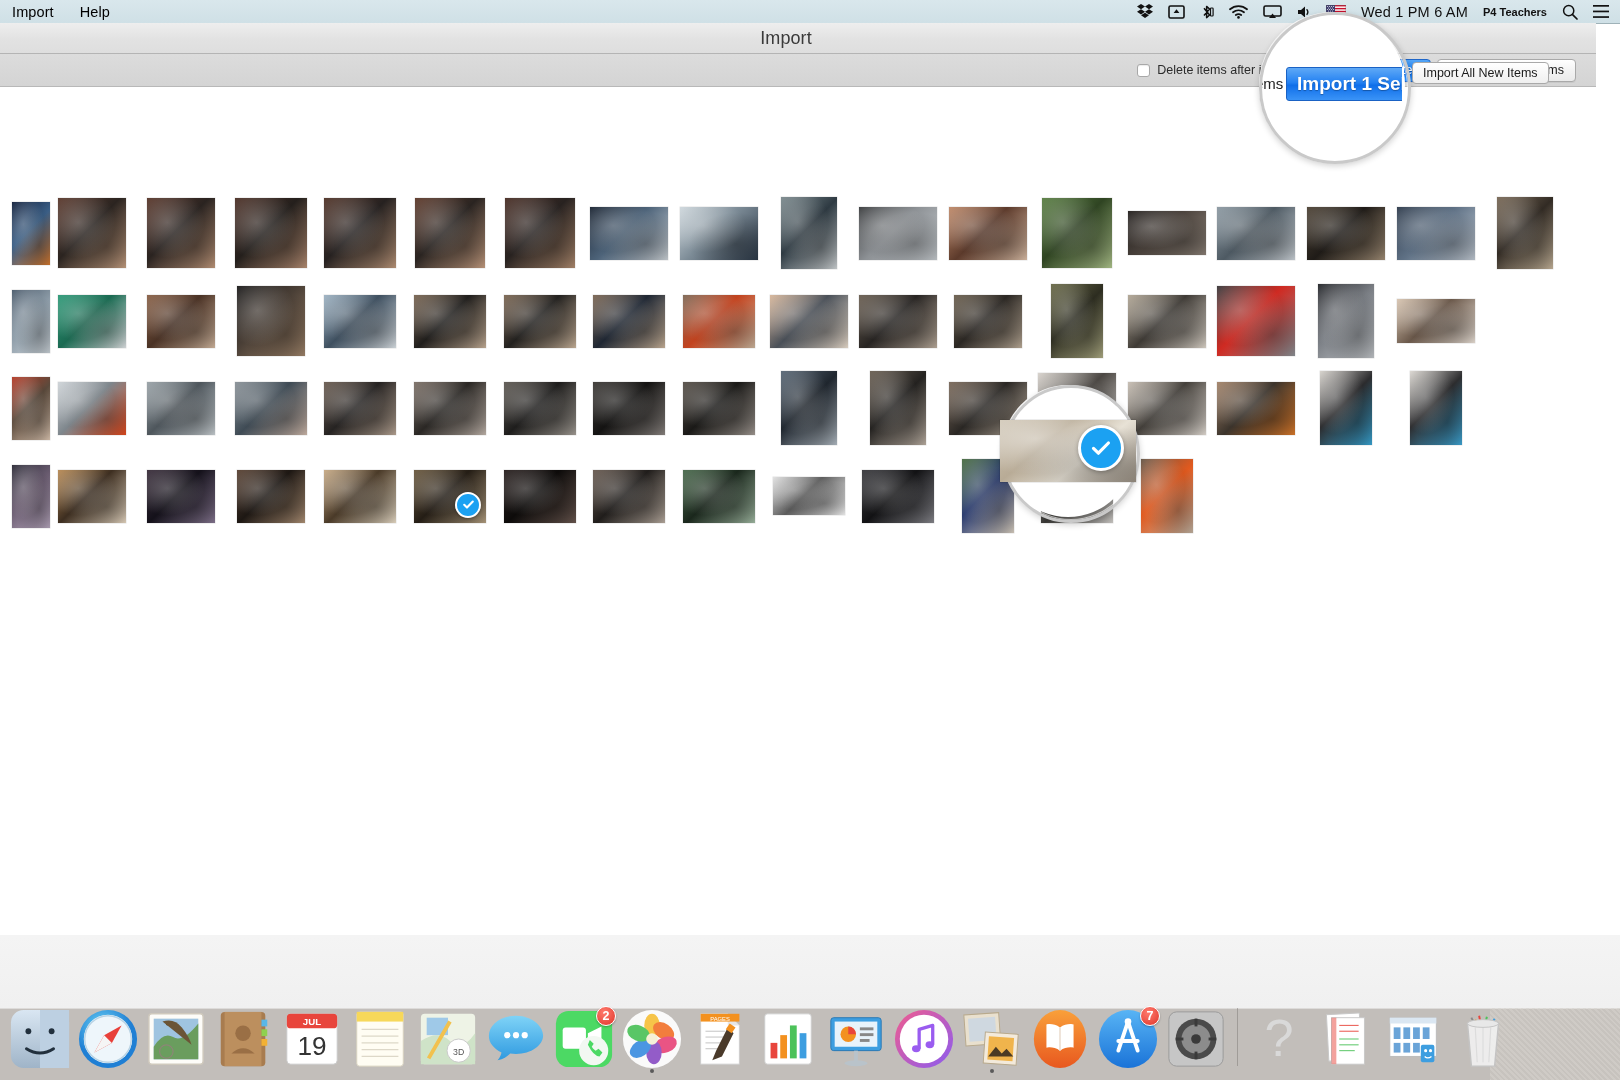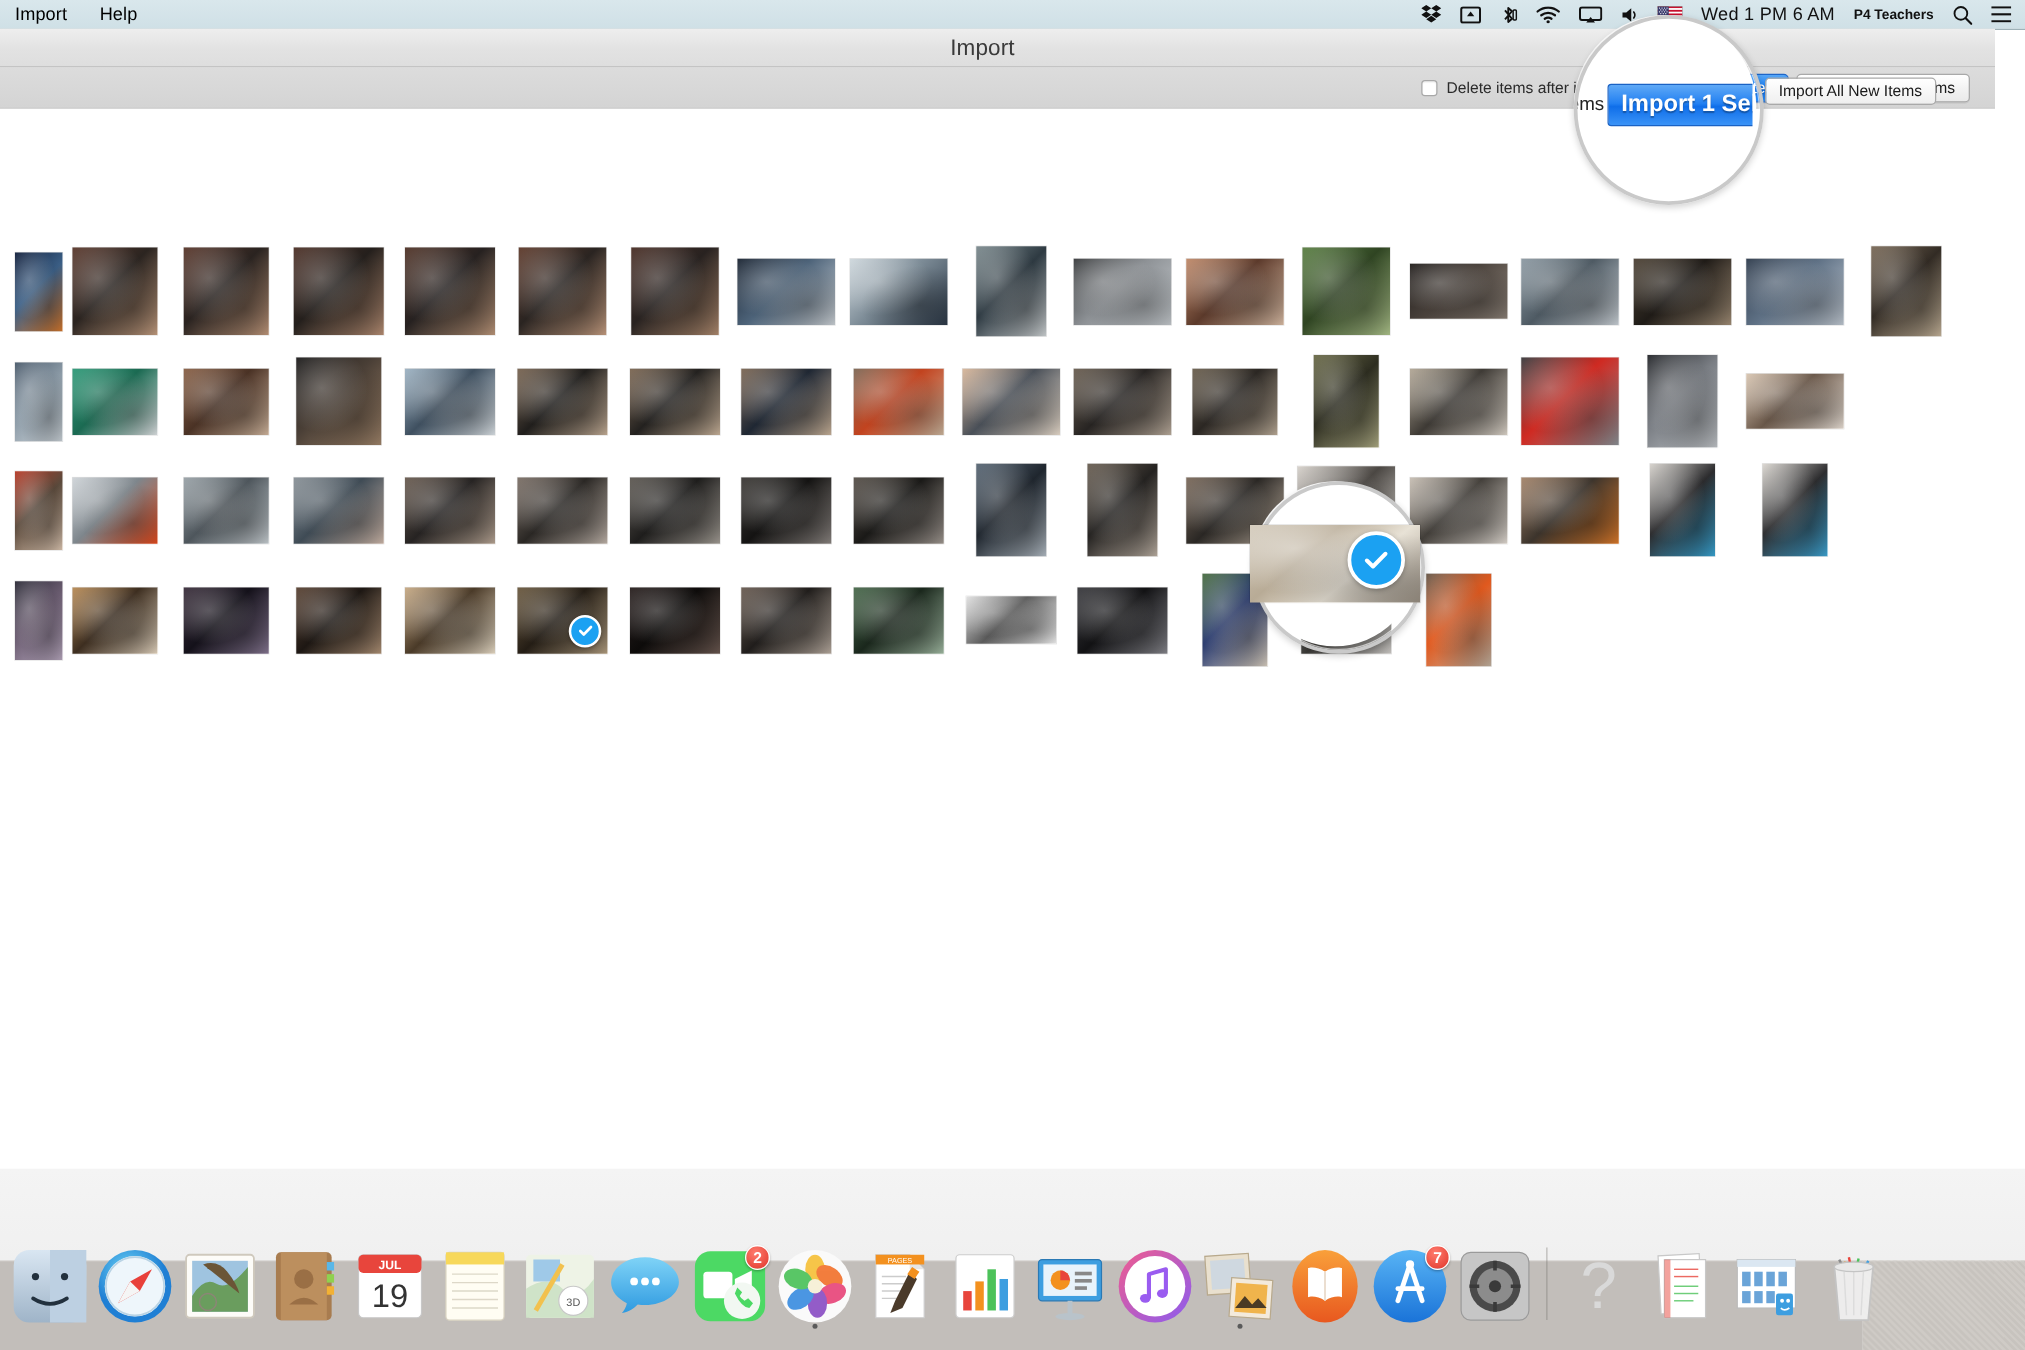--- a/index.html
+++ b/index.html
@@ -104,21 +104,21 @@
   
   .desktop-bottom{
     position:absolute;left:0;top:935px;width:1620px;height:145px;
     background:linear-gradient(to bottom,#f4f4f4 0%,#ececec 100%);
   }
   .dock{
     position:absolute;left:0;top:1008px;width:1490px;height:72px;
     background:rgba(190,186,181,.92);
     border-top:1px solid rgba(255,255,255,.45);
     display:flex;align-items:flex-end;justify-content:flex-start;
-    padding:0 6px 20px 6px;box-sizing:border-box;
+    padding:0 6px 10px 6px;box-sizing:border-box;
   }
   .dock-tail{
     position:absolute;left:1490px;top:1008px;width:130px;height:72px;
     background:repeating-linear-gradient(45deg,#cfcbc6 0 2px,#c7c3be 2px 4px);
     border-top:1px solid rgba(255,255,255,.35);
   }
   .dock-item{
     position:relative;width:68px;height:68px;
     display:flex;align-items:flex-end;justify-content:center;
     flex:0 0 auto;

